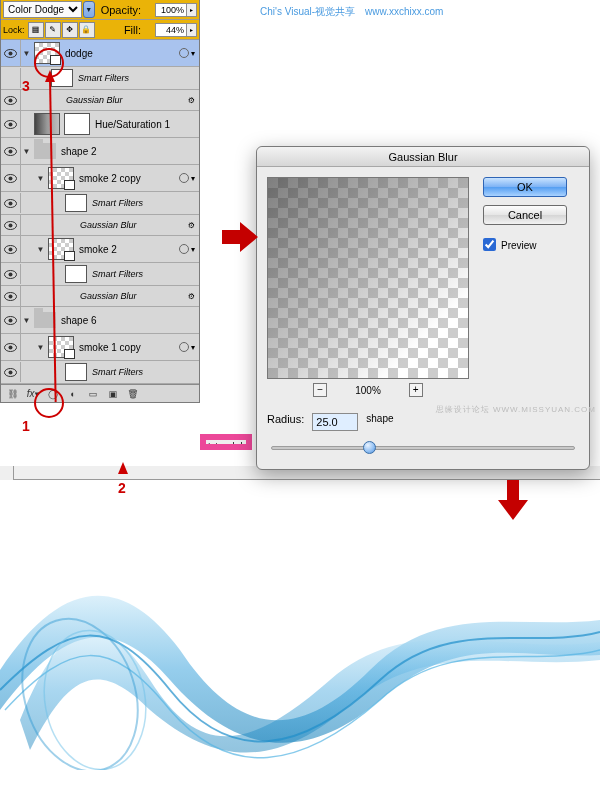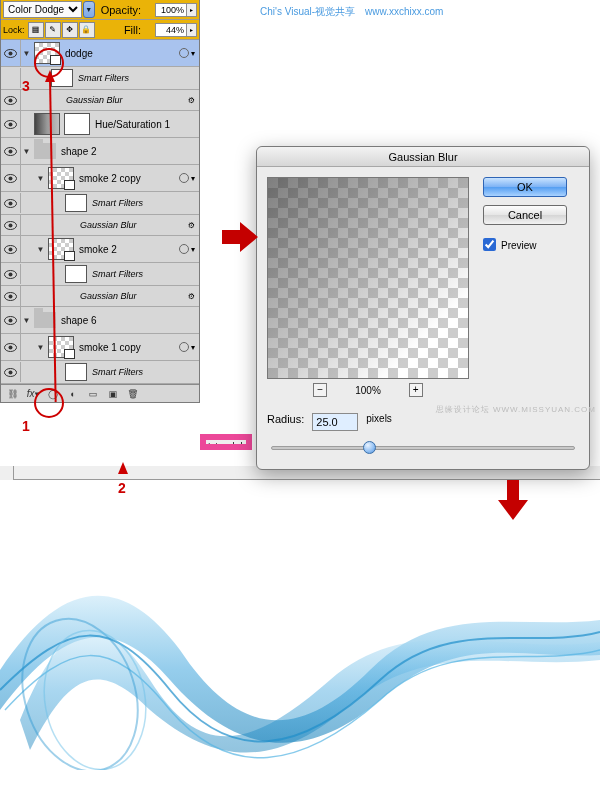--- a/index.html
+++ b/index.html
@@ -335,21 +335,21 @@
       <div class="mb cn">Cancel</div>
       <label class="pc">
         <input type="checkbox" checked="" style="">
         <span>Preview</span>
       </label>
     </div>
   </div>
   <div class="rad">
     <label>Radius:</label>
     <input value="25.0" style="">
-    <span>pixels</span>
+    <span>shape</span>
   </div>
   <div class="sld">
     <div class="tr"></div>
     <div class="kn"></div>
   </div>
 </div>
 
 <div class="wm">思缘设计论坛  WWW.MISSYUAN.COM</div>
 
 <div class="circ" style="left:34px;top:48px;width:30px;height:30px"></div>

